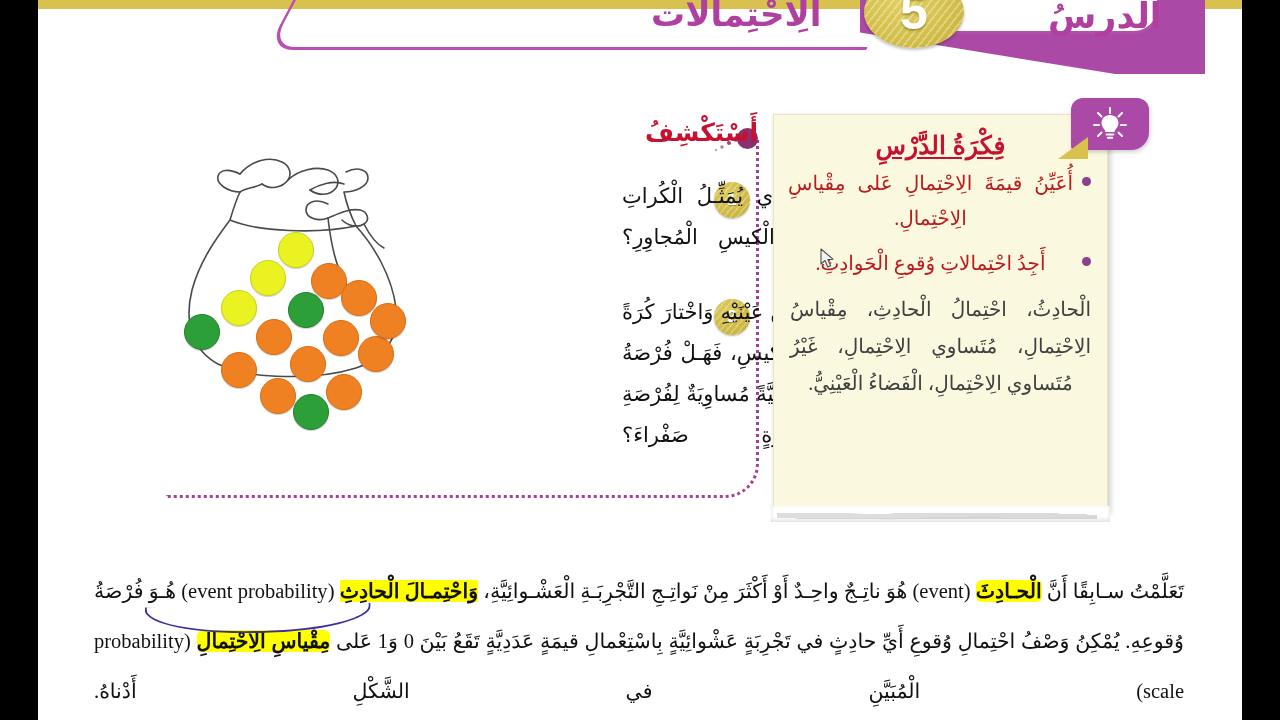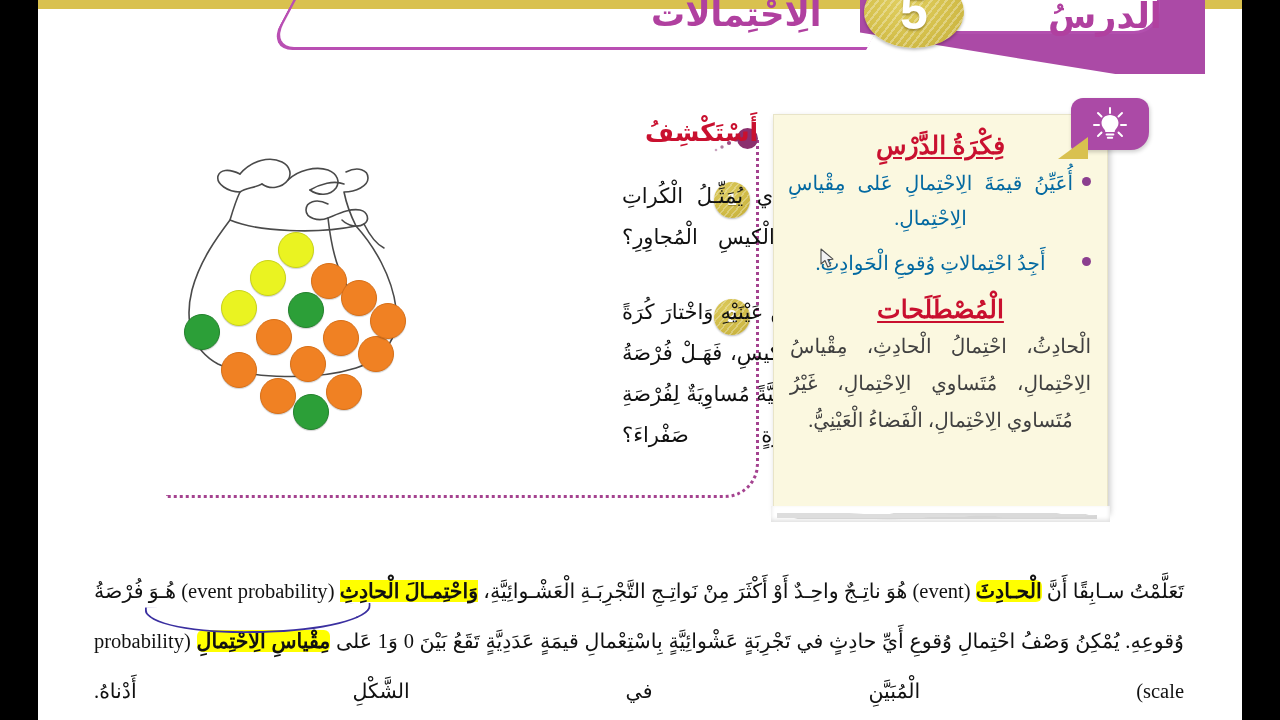--- a/index.html
+++ b/index.html
@@ -108,29 +108,29 @@
   }
   .bulb-tab .fold{
     position:absolute;left:-13px;bottom:-9px;width:30px;height:22px;
     background:#d9c14f;
     clip-path:polygon(0 100%,100% 100%,100% 0);
   }
   .bulb-tab svg{position:absolute;left:20px;top:8px;}
 
   .idea-h1,.idea-h2{
     text-align:center;color:#c9102f;font-weight:bold;
-    font-family:Liberation Serif, serif;
+    font-family:Liberation Sans, sans-serif;
     text-decoration:underline;text-underline-offset:3px;
   }
   .idea-h1{font-size:25px;margin:16px 0 4px;}
   .idea-h2{font-size:25px;margin:14px 0 4px;}
   .idea-list{list-style:none;margin:0;padding:0 14px 0 14px;}
   .idea-list li{
     position:relative;padding-right:20px;margin:6px 0 10px;
-    font-size:20px;line-height:1.75;color:#0369a1;text-align:justify;
+    font-size:20px;line-height:1.75;color:#b91c1c;text-align:justify;
     text-align-last:center;
   }
   .idea-list li::before{
     content:"";position:absolute;right:2px;top:11px;
     width:9px;height:9px;border-radius:50%;background:#8b3f8f;
   }
   .terms-text{
     padding:0 16px;font-size:20px;line-height:1.85;color:#404040;
     text-align:justify;text-align-last:center;
   }
@@ -232,21 +232,20 @@
     <div class="lesson-label">الدرسُ</div>
 
     <div class="idea-card">
       <div class="idea-h1">فِكْرَةُ الدَّرْسِ</div>
 
       <ul class="idea-list">
         <li>أُعَيِّنُ قيمَةَ الِاحْتِمالِ عَلى مِقْياسِ الِاحْتِمالِ.</li>
         <li>أَجِدُ احْتِمالاتِ وُقوعِ الْحَوادِثِ.</li>
       </ul>
 
-      <div class="idea-h2">الْمُصْطَلَحات</div>
 
       <div class="terms-text">الْحادِثُ، احْتِمالُ الْحادِثِ، مِقْياسُ الِاحْتِمالِ، مُتَساوي الِاحْتِمالِ، غَيْرُ مُتَساوي الِاحْتِمالِ، الْفَضاءُ الْعَيْنِيُّ.</div>
 
       <div class="paper-bottom">
         <div class="paper-rip"></div>
       </div>
     </div>
 
     <div class="bulb-tab">
       <div class="fold"></div>

